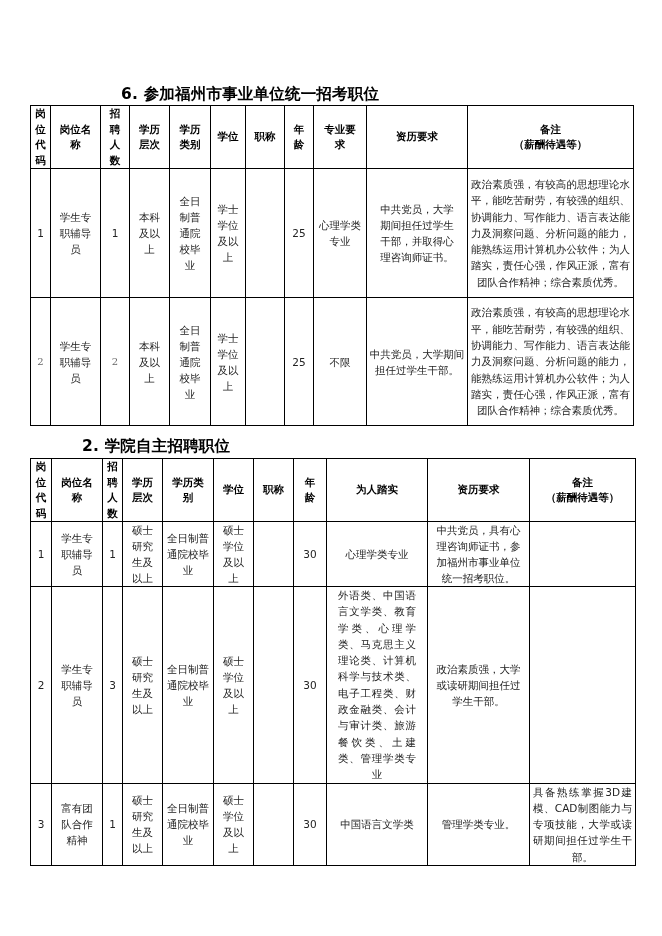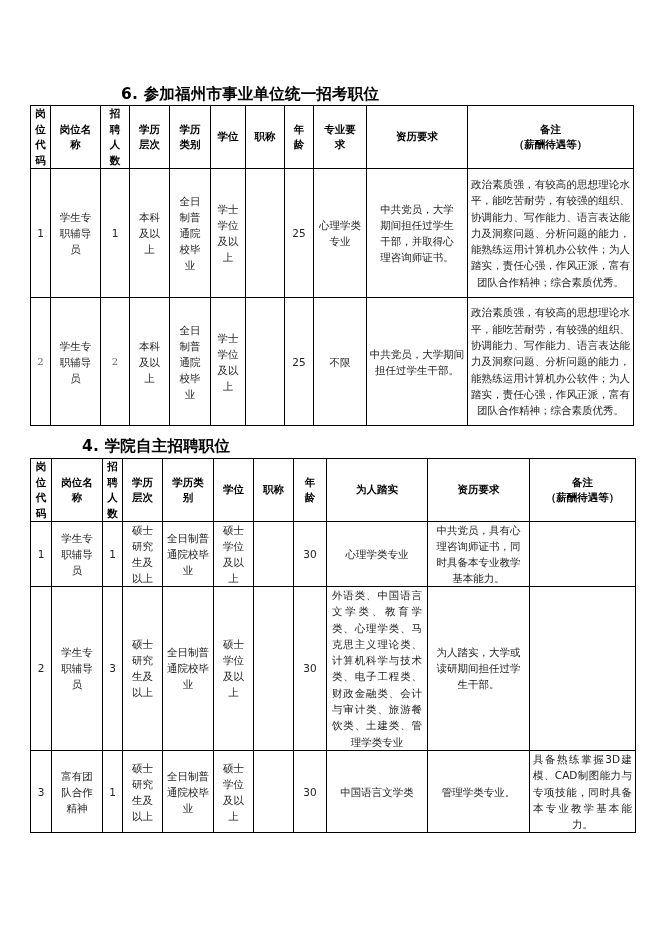--- a/index.html
+++ b/index.html
@@ -21,21 +21,21 @@
   .t1 { left: 30px; top: 105px; width: 603px; }
   .t2 { left: 30px; top: 458px; width: 605px; }
   td, th {
     border: 1px solid #000; text-align: center; vertical-align: middle;
     padding: 0 2px; word-break: break-all; overflow: hidden;
   }
   th { font-weight: bold; font-size: 10.5px; line-height: 15.5px; color: #000; }
   td { color: #222; }
   .notes { text-align: justify; text-align-last: center; padding: 0 3px; line-height: 16.3px; margin-top: 36px; }
   .serif { font-family: "DejaVu Serif", "Liberation Serif", serif; color: #666; font-size: 10px; }
-  .spec { line-height: 16.3px; padding: 0 5px; }
+  .spec { line-height: 16.3px; padding: 0 11px; }
 </style>
 </head>
 <body>
 
 <div class="title title1">6. 参加福州市事业单位统一招考职位</div>
 
 <table class="t1">
   <colgroup>
     <col style="width:20px">
       <col style="width:50px">
@@ -97,21 +97,21 @@
     <td style="padding:0 6px">学士学位及以上</td>
     <td></td>
     <td>25</td>
     <td>不限</td>
     <td style="padding:0 2px">中共党员，大学期间担任过学生干部。</td>
     <td class="notes">政治素质强，有较高的思想理论水平，能吃苦耐劳，有较强的组织、协调能力、写作能力、语言表达能力及洞察问题、分析问题的能力，能熟练运用计算机办公软件；为人踏实，责任心强，作风正派，富有团队合作精神；综合素质优秀。</td>
   </tr>
 </tbody>
   </table>
 
-<div class="title title2">4. 学院自主招聘职位</div>
+<div class="title title2">2. 学院自主招聘职位</div>
 
 <table class="t2">
   <colgroup>
     <col style="width:21px">
       <col style="width:51px">
       <col style="width:20px">
       <col style="width:40px">
     <col style="width:51px">
       <col style="width:40px">
       <col style="width:40px">
@@ -148,43 +148,43 @@
   <tr style="height:63px">
     <td>1</td>
     <td style="padding:0 6px">学生专职辅导员</td>
     <td style="padding:0">1</td>
     <td style="padding:0 7px">硕士研究生及以上</td>
     <td style="padding:0 4px">全日制普通院校毕业</td>
     <td style="padding:0 7px">硕士学位及以上</td>
     <td></td>
     <td>30</td>
     <td>心理学类专业</td>
-    <td style="padding:0 5px">中共党员，具有心理咨询师证书，同时具备本专业教学基本能力。</td>
+    <td style="padding:0 5px">中共党员，具有心理咨询师证书，参加福州市事业单位统一招考职位。</td>
     <td class="notes"></td>
   </tr>
   <tr style="height:156px">
     <td>2</td>
     <td style="padding:0 6px">学生专职辅导员</td>
     <td style="padding:0">3</td>
     <td style="padding:0 7px">硕士研究生及以上</td>
     <td style="padding:0 4px">全日制普通院校毕业</td>
     <td style="padding:0 7px">硕士学位及以上</td>
     <td></td>
     <td>30</td>
     <td class="spec notes">外语类、中国语言文学类、教育学类、心理学类、马克思主义理论类、计算机科学与技术类、电子工程类、财政金融类、会计与审计类、旅游餐饮类、土建类、管理学类专业</td>
-    <td style="padding:0 6px">为人踏实，大学或读研期间担任过学生干部。</td>
+    <td style="padding:0 6px">政治素质强，大学或读研期间担任过学生干部。</td>
     <td class="notes"></td>
   </tr>
   <tr style="height:79px">
     <td>3</td>
     <td style="padding:0 6px">富有团队合作精神</td>
     <td style="padding:0">1</td>
     <td style="padding:0 7px">硕士研究生及以上</td>
     <td style="padding:0 4px">全日制普通院校毕业</td>
     <td style="padding:0 7px">硕士学位及以上</td>
     <td></td>
     <td>30</td>
     <td>中国语言文学类</td>
     <td>管理学类专业。</td>
-    <td class="notes">具备熟练掌握3D建模、CAD制图能力与专项技能，同时具备本专业教学基本能力。</td>
+    <td class="notes">具备熟练掌握3D建模、CAD制图能力与专项技能，大学或读研期间担任过学生干部。</td>
   </tr>
 </tbody>
   </table>
 
 </body></html>

